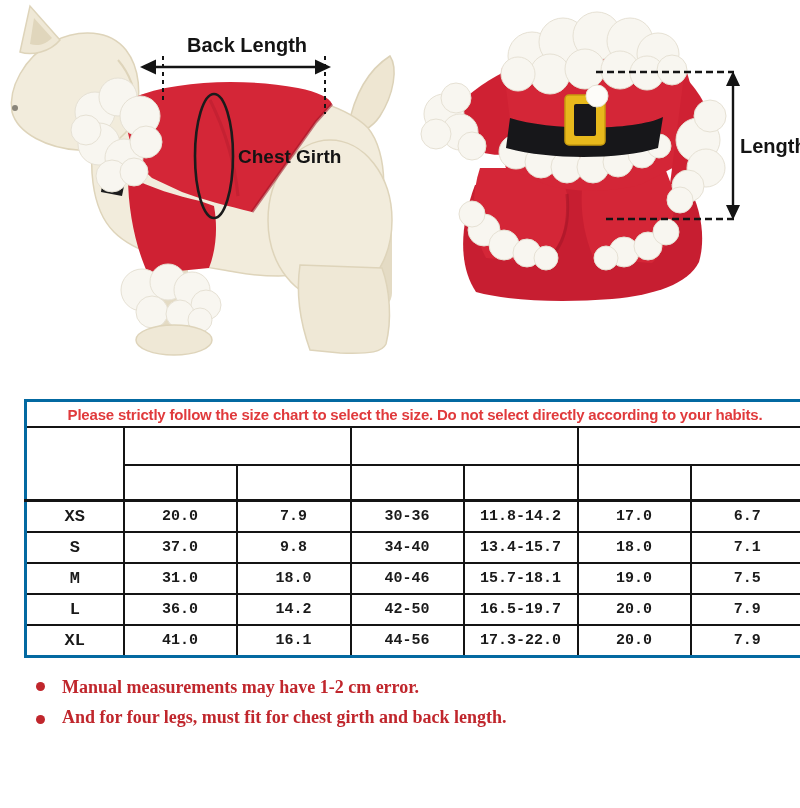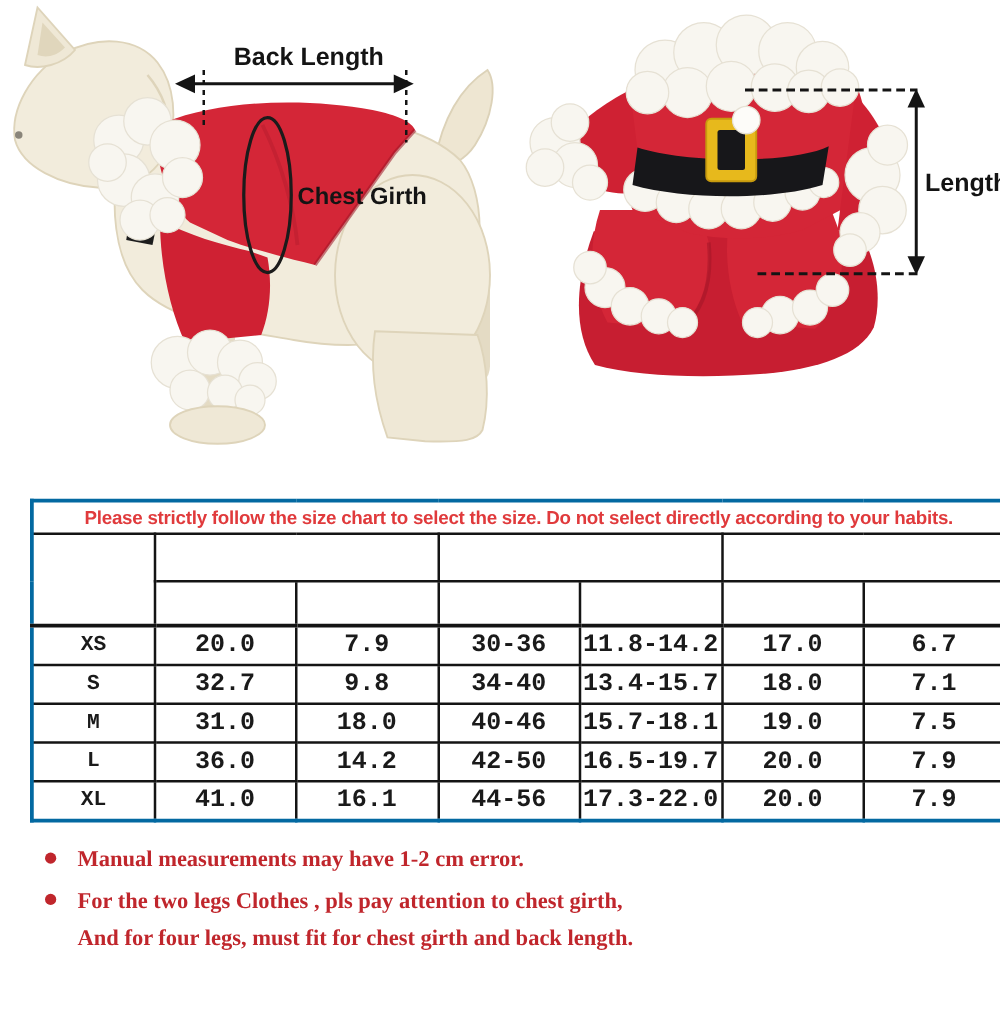--- a/index.html
+++ b/index.html
@@ -27,21 +27,21 @@
   td.warn{
     height:24px;font-family:"Liberation Sans",sans-serif;font-weight:bold;
     font-size:15px;letter-spacing:-0.2px;color:#e03a3c;
   }
   td.hdr{
     background:#0f0f0f;color:#ffffff;border:2px solid #ffffff;font-weight:bold;
   }
   tr.hgroup td.hdr{height:36px;font-size:20px;}
   tr.hsub td.hdr{height:33px;font-size:18px;}
   td.hdr.corner{font-size:21px;}
-  tr.body-row td{height:29px;font-size:20px;font-weight:bold;border-width:2px;}
+  tr.body-row td{height:29px;font-size:15px;font-weight:bold;border-width:2px;}
   tr.body-row.first td{border-top:3px solid #141414;text-align:center;}
   tr.body-row td.size-cell{font-size:17px;}
 
   
   ul.notes{
     position:absolute;left:34px;top:676px;width:756px;margin:0;padding:0;list-style:none;
     font-family:"Liberation Serif",serif;font-weight:bold;color:#c0262c;font-size:18px;
   }
   ul.notes li{position:relative;padding-left:28px;line-height:22px;margin-bottom:11px;white-space:nowrap;}
   ul.notes li .dot{
@@ -212,21 +212,21 @@
       <td class="size-cell">XS</td>
       <td>20.0</td>
       <td>7.9</td>
       <td>30-36</td>
       <td>11.8-14.2</td>
       <td>17.0</td>
       <td>6.7</td>
     </tr>
     <tr class="body-row">
       <td class="size-cell">S</td>
-      <td>32.7</td>
+      <td>37.0</td>
       <td>9.8</td>
       <td>34-40</td>
       <td>13.4-15.7</td>
       <td>18.0</td>
       <td>7.1</td>
     </tr>
     <tr class="body-row">
       <td class="size-cell">M</td>
       <td>31.0</td>
       <td>18.0</td>
@@ -256,18 +256,17 @@
   </tbody>
 </table>
 
 <ul class="notes">
   <li>
     <span class="dot"></span>
     <span>Manual measurements may have 1-2 cm error.</span>
   </li>
   <li>
     <span class="dot"></span>
-    <span>For the two legs Clothes , pls pay attention to chest girth,</span>
   </li>
   <li class="cont">
     <span>And for four legs, must fit for chest girth and back length.</span>
   </li>
 </ul>
 
 </body></html>

